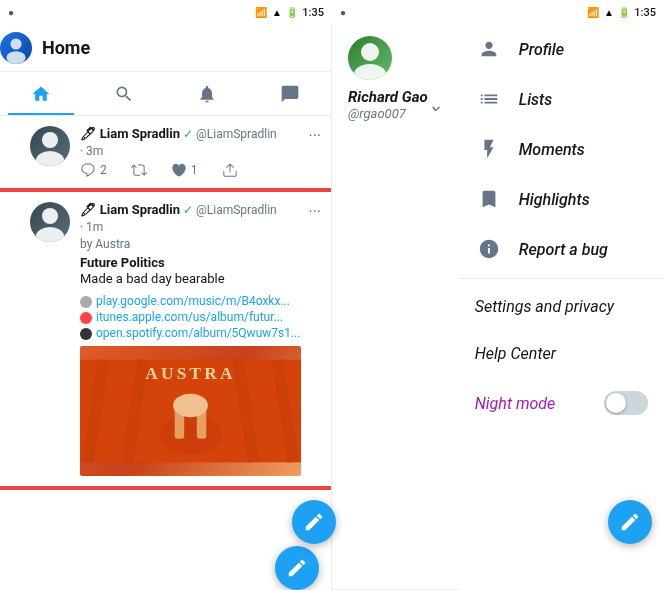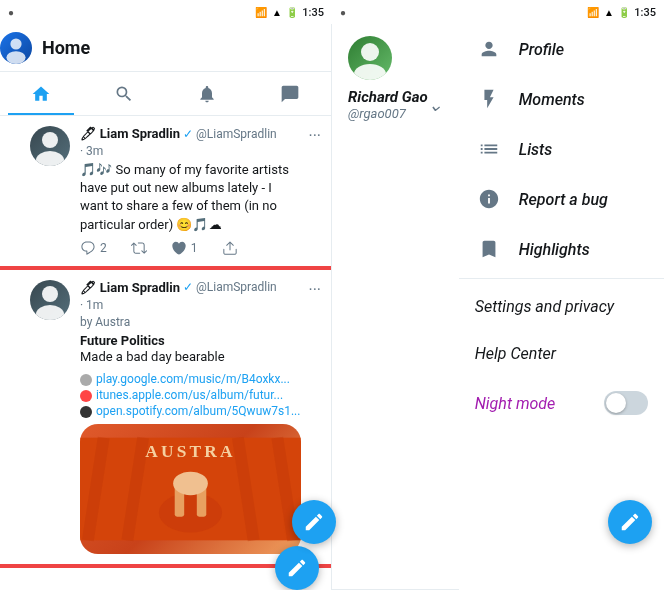--- a/index.html
+++ b/index.html
@@ -152,21 +152,21 @@
       gap: 4px;
       color: #657786;
       font-size: 12px;
       cursor: pointer;
     }
     .tweet-action svg { width: 16px; height: 16px; fill: #657786; }
 
     .tweet-media {
       width: 100%;
       height: 130px;
-      border-radius: 18px;
+      border-radius: 2px;
       background: linear-gradient(135deg, #e05a2b 0%, #c8421a 50%, #f0a060 100%);
       margin-top: 6px;
       overflow: hidden;
       position: relative;
     }
     .tweet-media-inner {
       width: 100%;
       height: 100%;
       display: flex;
       align-items: flex-end;
@@ -409,21 +409,20 @@
               </svg>
           </div>
         </div>
         <div class="tweet-body">
           <div class="tweet-header">
             <span class="tweet-name">🖊 Liam Spradlin</span>
             <span class="tweet-verified">✓</span>
             <span class="tweet-handle">@LiamSpradlin</span>
             <span class="tweet-time">· 3m</span>
           </div>
-          <div class="tweet-text">🎵🎶 So many of my favorite artists have put out new albums lately - I want to share a few of them (in no particular order) 😊🎵☁</div>
           <div class="tweet-actions">
             <div class="tweet-action">
               <svg viewBox="0 0 24 24">
                   <path d="M14.046 2.242l-4.148-.01h-.002c-4.374 0-7.8 3.427-7.8 7.802 0 4.098 3.186 7.206 7.465 7.37v3.828c0 .108.044.286.12.403.142.225.384.347.632.347.138 0 .277-.038.402-.118.264-.168 6.473-4.14 8.088-5.506 1.902-1.61 3.04-3.97 3.043-6.312v-.017c-.006-4.367-3.43-7.787-7.8-7.788zm3.787 12.972c-1.134.96-4.862 3.405-6.772 4.643V16.67c0-.414-.335-.75-.75-.75h-.396c-3.66 0-6.318-2.476-6.318-5.886 0-3.534 2.768-6.302 6.3-6.302l4.147.01h.002c3.532 0 6.3 2.766 6.302 6.296-.003 1.91-.942 3.844-2.515 5.176z"></path>
                 </svg>
               <span>2</span>
             </div>
             <div class="tweet-action">
               <svg viewBox="0 0 24 24">
                   <path d="M23.77 15.67c-.292-.293-.767-.293-1.06 0l-2.22 2.22V7.65c0-2.068-1.683-3.75-3.75-3.75h-5.85c-.414 0-.75.336-.75.75s.336.75.75.75h5.85c1.24 0 2.25 1.01 2.25 2.25v10.24l-2.22-2.22c-.293-.293-.768-.293-1.06 0s-.294.768 0 1.06l3.5 3.5c.145.147.337.22.53.22s.383-.072.53-.22l3.5-3.5c.294-.292.294-.767 0-1.06zm-10.66 3.28H7.26c-1.24 0-2.25-1.01-2.25-2.25V6.46l2.22 2.22c.148.147.34.22.532.22s.384-.073.53-.22c.293-.293.293-.768 0-1.06l-3.5-3.5c-.293-.294-.768-.294-1.06 0l-3.5 3.5c-.294.292-.294.767 0 1.06s.767.293 1.06 0l2.22-2.22V16.7c0 2.068 1.683 3.75 3.75 3.75h5.85c.414 0 .75-.336.75-.75s-.337-.75-.75-.75z"></path>
@@ -537,53 +536,53 @@
           <svg viewBox="0 0 24 24">
               <path d="M12 12c2.21 0 4-1.79 4-4s-1.79-4-4-4-4 1.79-4 4 1.79 4 4 4zm0 2c-2.67 0-8 1.34-8 4v2h16v-2c0-2.66-5.33-4-8-4z"></path>
             </svg>
         </div>
         <span class="drawer-item-label">Profile</span>
       </div>
 
       <div class="drawer-item">
         <div class="drawer-item-icon">
           <svg viewBox="0 0 24 24">
-              <path d="M7 2v11h3v9l7-12h-4l4-8z"></path>
+              <path d="M3 13h2v-2H3v2zm0 4h2v-2H3v2zm0-8h2V7H3v2zm4 4h14v-2H7v2zm0 4h14v-2H7v2zM7 7v2h14V7H7z"></path>
             </svg>
         </div>
-        <span class="drawer-item-label">Moments</span>
+        <span class="drawer-item-label">Lists</span>
       </div>
 
       <div class="drawer-item">
         <div class="drawer-item-icon">
           <svg viewBox="0 0 24 24">
-              <path d="M3 13h2v-2H3v2zm0 4h2v-2H3v2zm0-8h2V7H3v2zm4 4h14v-2H7v2zm0 4h14v-2H7v2zM7 7v2h14V7H7z"></path>
+              <path d="M7 2v11h3v9l7-12h-4l4-8z"></path>
             </svg>
         </div>
-        <span class="drawer-item-label">Lists</span>
+        <span class="drawer-item-label">Moments</span>
+      </div>
+
+      <div class="drawer-item">
+        <div class="drawer-item-icon">
+          <svg viewBox="0 0 24 24">
+              <path d="M17 3H7c-1.1 0-1.99.9-1.99 2L5 21l7-3 7 3V5c0-1.1-.9-2-2-2z"></path>
+            </svg>
+        </div>
+        <span class="drawer-item-label">Highlights</span>
       </div>
 
       <div class="drawer-item">
         <div class="drawer-item-icon">
           <svg viewBox="0 0 24 24">
               <path d="M12 2C6.48 2 2 6.48 2 12s4.48 10 10 10 10-4.48 10-10S17.52 2 12 2zm1 15h-2v-6h2v6zm0-8h-2V7h2v2z"></path>
             </svg>
         </div>
         <span class="drawer-item-label">Report a bug</span>
       </div>
 
-      <div class="drawer-item">
-        <div class="drawer-item-icon">
-          <svg viewBox="0 0 24 24">
-              <path d="M17 3H7c-1.1 0-1.99.9-1.99 2L5 21l7-3 7 3V5c0-1.1-.9-2-2-2z"></path>
-            </svg>
-        </div>
-        <span class="drawer-item-label">Highlights</span>
-      </div>
-
       <div class="drawer-separator"></div>
 
       <div class="drawer-item-plain">
         <span class="drawer-item-plain-label">Settings and privacy</span>
       </div>
 
       <div class="drawer-item-plain">
         <span class="drawer-item-plain-label">Help Center</span>
       </div>
 

